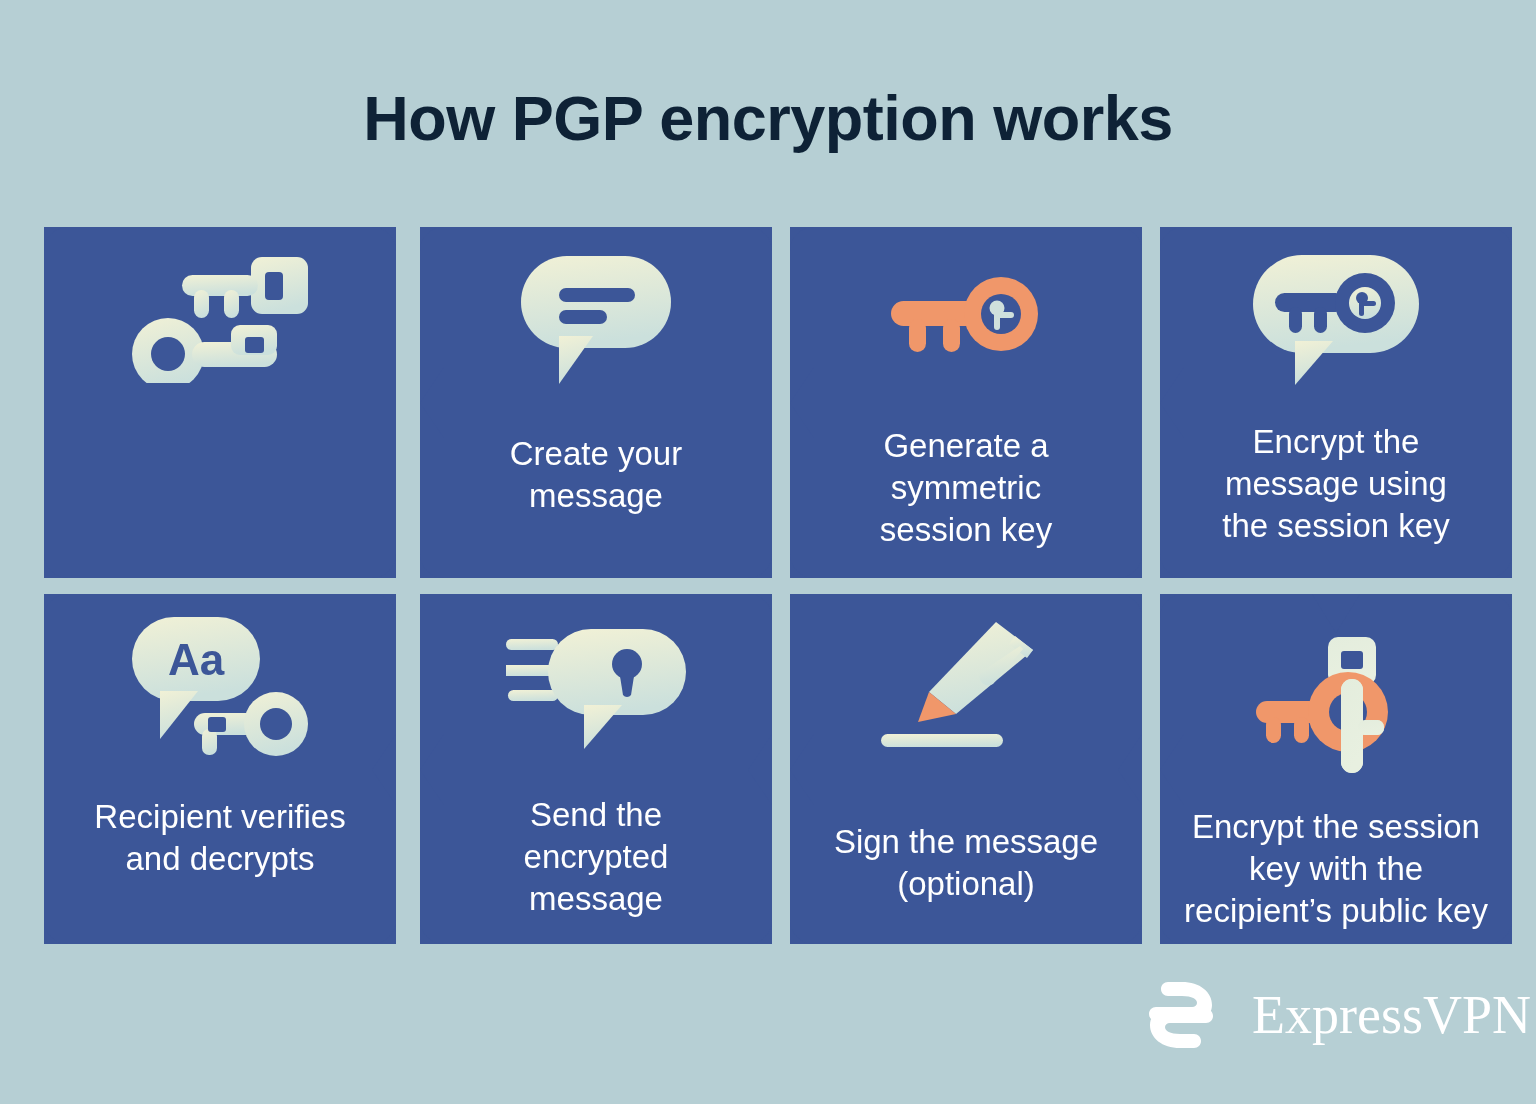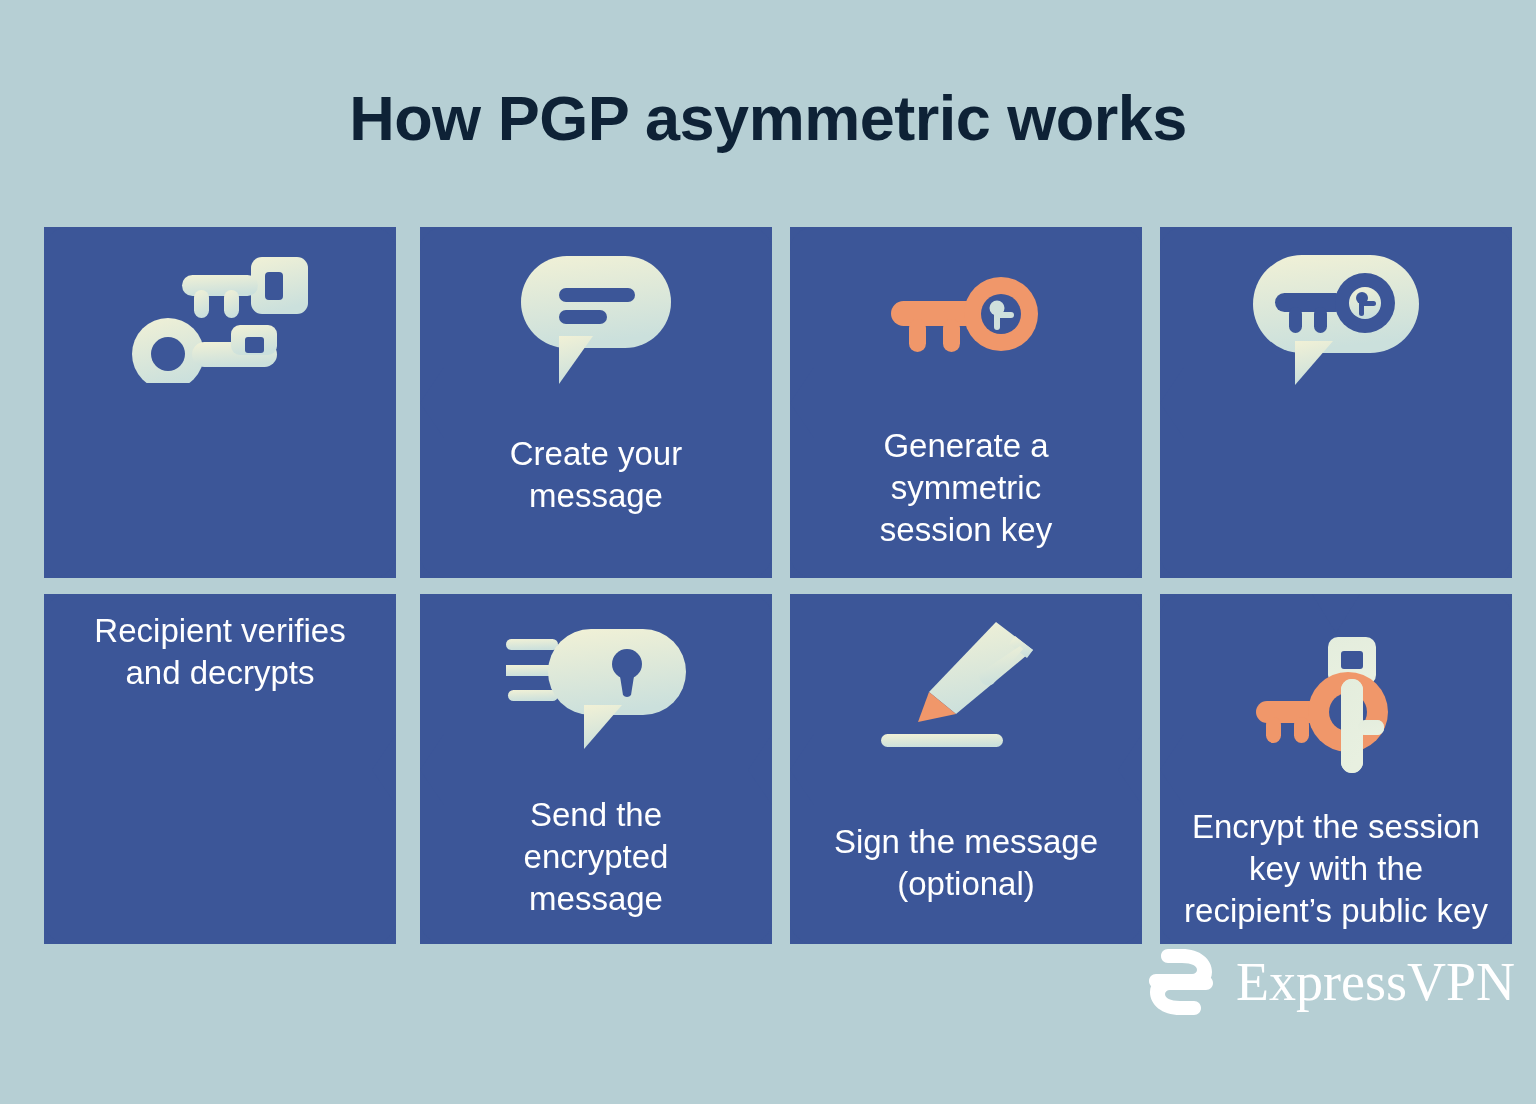--- a/index.html
+++ b/index.html
@@ -75,37 +75,37 @@
   .r2 .icon-wrap { height: 186px; }
 
   .c1 { left: 0px; }
   .c2 { left: 376px; }
   .c3 { left: 746px; }
   .c4 { left: 1116px; }
 
   .logo-wrap {
     position: absolute;
     left: 1148px;
-    top: 947px;
+    top: 980px;
     display: flex;
     align-items: center;
-    gap: 22px;
+    gap: 38px;
   }
   .logo-text {
     color: #ffffff;
     font-family: "Liberation Serif", serif;
     font-size: 54px;
     letter-spacing: 0px;
     line-height: 1;
   }
 </style>
 </head>
 <body>
 
-<div id="page-title">How PGP asymmetric works</div>
+<div id="page-title">How PGP encryption works</div>
 
 <div class="board">
 
   <div class="card r1 c1">
     <svg class="shape" viewBox="0 0 352 351" preserveAspectRatio="none">
       <path fill="#3c5698" d="M24,0 H328 a24,24 0 0 1 24,24 V140 L352,140 L352,211 V327 a24,24 0 0 1 -24,24 H24 a24,24 0 0 1 -24,-24 V24 a24,24 0 0 1 24,-24 Z"></path>
     </svg>
     <div class="card-inner">
       <div class="icon-wrap">
         <svg width="176" height="126" viewBox="0 0 176 126">
@@ -211,28 +211,51 @@
             <circle cx="112" cy="48" r="30"></circle>
           </g>
           <circle cx="112" cy="48" r="16" fill="url(#gcream4)"></circle>
           <g fill="#3c5698">
             <circle cx="109" cy="43" r="6"></circle>
             <rect x="106" y="44" width="5" height="17" rx="2.5"></rect>
             <rect x="109" y="46" width="14" height="5" rx="2.5"></rect>
           </g>
         </svg>
       </div>
+      <div class="card-label" style="white-space:pre-line; margin-top:8px;">Encrypt the
+message using
+the session key</div>
     </div>
   </div>
 
   <div class="card r2 c1">
     <svg class="shape" viewBox="0 0 352 350" preserveAspectRatio="none">
       <path fill="#3c5698" d="M24,0 H328 a24,24 0 0 1 24,24 V140 L328,176 L352,211 V326 a24,24 0 0 1 -24,24 H24 a24,24 0 0 1 -24,-24 V24 a24,24 0 0 1 24,-24 Z"></path>
     </svg>
     <div class="card-inner">
+      <div class="icon-wrap">
+        <svg width="176" height="140" viewBox="0 0 176 140">
+          <defs>
+            <linearGradient id="gcream8" x1="0" y1="0" x2="0.25" y2="1">
+              <stop offset="0" stop-color="#f1f1d6"></stop>
+              <stop offset="1" stop-color="#cbe0dc"></stop>
+            </linearGradient>
+          </defs>
+          <rect x="0" y="0" width="128" height="84" rx="42" fill="url(#gcream8)"></rect>
+          <path d="M28,74 L66,74 L28,122 Z" fill="url(#gcream8)"></path>
+          <text x="64" y="58" font-family="'Liberation Sans', sans-serif" font-size="44" font-weight="bold" fill="#3c5698" text-anchor="middle">Aa</text>
+          <g fill="url(#gcream8)">
+            <rect x="62" y="96" width="72" height="22" rx="11"></rect>
+            <rect x="70" y="112" width="15" height="26" rx="7"></rect>
+            <circle cx="144" cy="107" r="32"></circle>
+          </g>
+          <circle cx="144" cy="107" r="16" fill="#3c5698"></circle>
+          <rect x="76" y="100" width="18" height="15" rx="3" fill="#3c5698"></rect>
+        </svg>
+      </div>
       <div class="card-label" style="white-space:pre-line; margin-top:16px;">Recipient verifies
 and decrypts</div>
     </div>
   </div>
 
   <div class="card r2 c2">
     <svg class="shape" viewBox="0 0 352 350" preserveAspectRatio="none">
       <path fill="#3c5698" d="M0,0 H328 a24,24 0 0 1 24,24 V140 L328,176 L352,211 V326 a24,24 0 0 1 -24,24 H24 a24,24 0 0 1 -24,-24 V211 L24,211 L0,176 L24,140 L0,140 Z"></path>
     </svg>
     <div class="card-inner">

